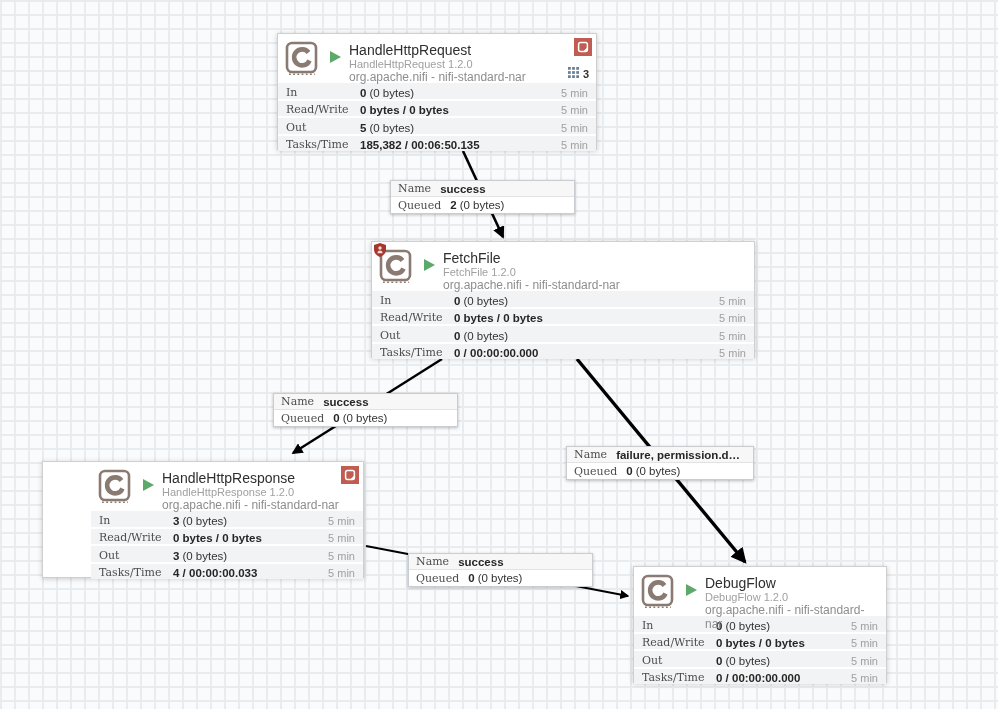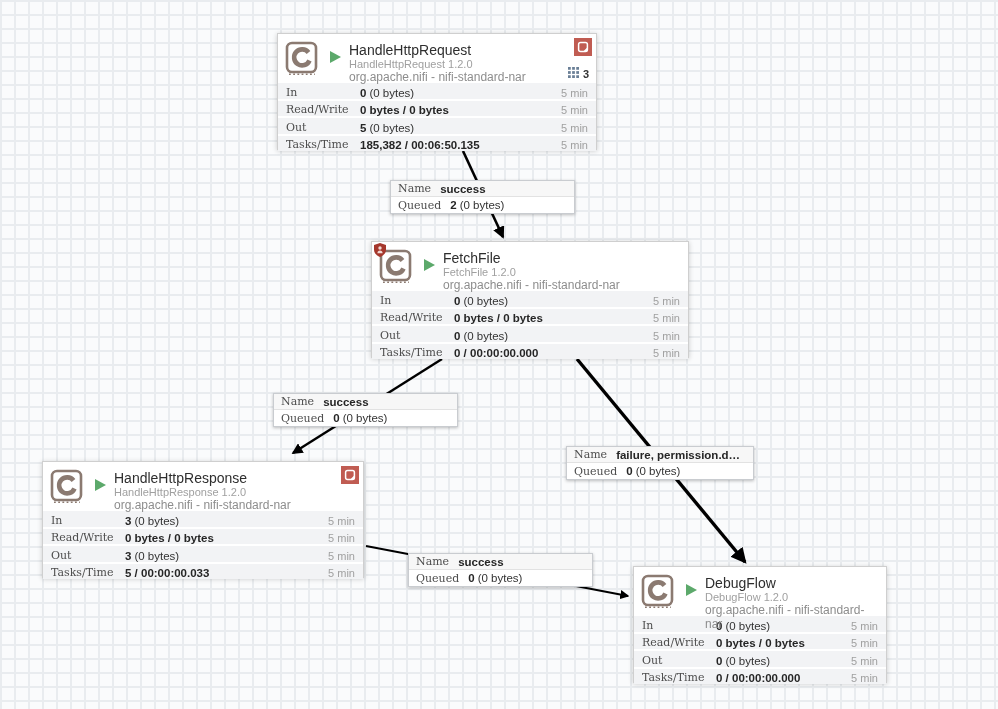--- a/index.html
+++ b/index.html
@@ -144,21 +144,21 @@
       <span class="stat-value"><b>5</b><span class="extra">(0 bytes)</span></span>
       <span class="stat-window">5 min</span>
     </div>
     <div class="stat-row">
       <span class="stat-label">Tasks/Time</span>
       <span class="stat-value"><b>185,382 / 00:06:50.135</b><span class="extra"></span></span>
       <span class="stat-window">5 min</span>
     </div>
   </div>
 
-  <div class="processor" style="left:371px;top:241px;width:318px;">
+  <div class="processor" style="left:371px;top:241px;width:384px;">
     <div class="proc-header">
       <span class="proc-icon">
         <svg width="36" height="36" viewBox="0 0 36 36">
           <rect x="3" y="3" width="29" height="29" rx="5" fill="none" stroke="#8b7a71" stroke-width="2.6"></rect>
           <path d="M 24.5 12.5 A 8 8 0 1 0 25.5 20.5" fill="none" stroke="#8b7a71" stroke-width="4.6"></path>
           <line x1="5" y1="34.3" x2="31" y2="34.3" stroke="#8b7a71" stroke-width="1.6" stroke-dasharray="1.8 2.4"></line>
         </svg>
         <span class="shield">
           <svg width="12" height="14" viewBox="0 0 12 14">
             <path d="M6 0 L12 2 L12 6.5 C12 10.5 9 12.8 6 14 C3 12.8 0 10.5 0 6.5 L0 2 Z" fill="#a5372c"></path>
@@ -189,21 +189,21 @@
       <span class="stat-value"><b>0</b><span class="extra">(0 bytes)</span></span>
       <span class="stat-window">5 min</span>
     </div>
     <div class="stat-row">
       <span class="stat-label">Tasks/Time</span>
       <span class="stat-value"><b>0 / 00:00:00.000</b><span class="extra"></span></span>
       <span class="stat-window">5 min</span>
     </div>
   </div>
 
-  <div class="processor" style="left:42px;top:461px;width:322px;">
+  <div class="processor" style="left:42px;top:461px;width:322px;padding-left:48px;">
     <div class="proc-header">
       <span class="proc-icon">
         <svg width="36" height="36" viewBox="0 0 36 36">
           <rect x="3" y="3" width="29" height="29" rx="5" fill="none" stroke="#8b7a71" stroke-width="2.6"></rect>
           <path d="M 24.5 12.5 A 8 8 0 1 0 25.5 20.5" fill="none" stroke="#8b7a71" stroke-width="4.6"></path>
           <line x1="5" y1="34.3" x2="31" y2="34.3" stroke="#8b7a71" stroke-width="1.6" stroke-dasharray="1.8 2.4"></line>
         </svg>
       </span>
       <span class="run-icon"></span>
       <div class="proc-titles">
@@ -228,21 +228,21 @@
       <span class="stat-value"><b>0 bytes / 0 bytes</b><span class="extra"></span></span>
       <span class="stat-window">5 min</span>
     </div>
     <div class="stat-row">
       <span class="stat-label">Out</span>
       <span class="stat-value"><b>3</b><span class="extra">(0 bytes)</span></span>
       <span class="stat-window">5 min</span>
     </div>
     <div class="stat-row">
       <span class="stat-label">Tasks/Time</span>
-      <span class="stat-value"><b>5 / 00:00:00.033</b><span class="extra"></span></span>
+      <span class="stat-value"><b>4 / 00:00:00.033</b><span class="extra"></span></span>
       <span class="stat-window">5 min</span>
     </div>
   </div>
 
   <div class="processor" style="left:633px;top:566px;width:254px;">
     <div class="proc-header">
       <span class="proc-icon">
         <svg width="36" height="36" viewBox="0 0 36 36">
           <rect x="3" y="3" width="29" height="29" rx="5" fill="none" stroke="#8b7a71" stroke-width="2.6"></rect>
           <path d="M 24.5 12.5 A 8 8 0 1 0 25.5 20.5" fill="none" stroke="#8b7a71" stroke-width="4.6"></path>

